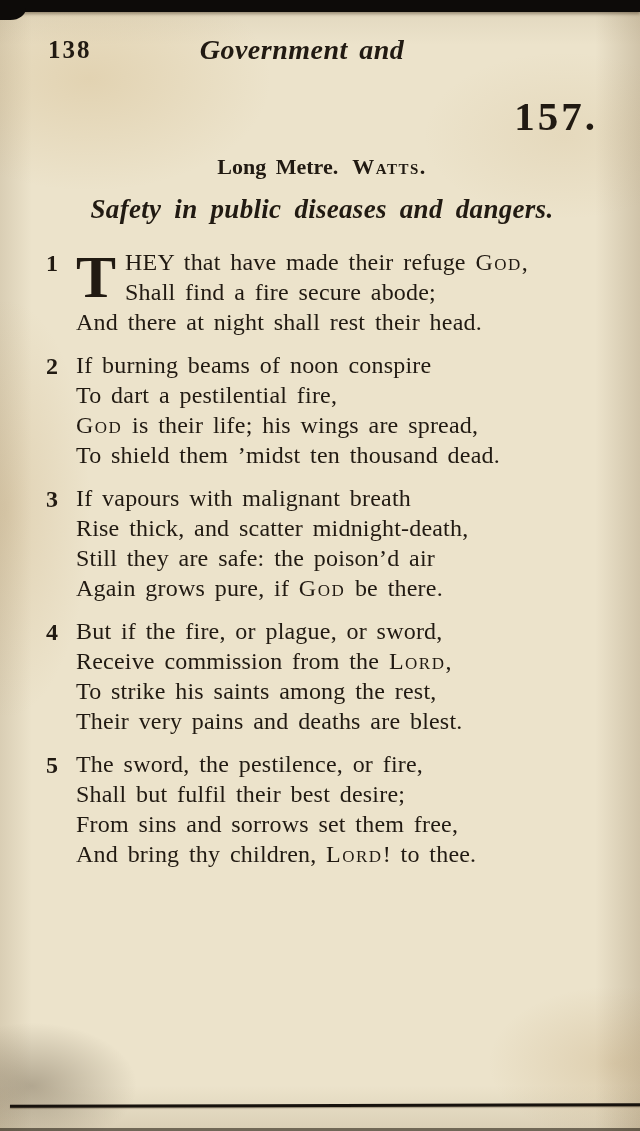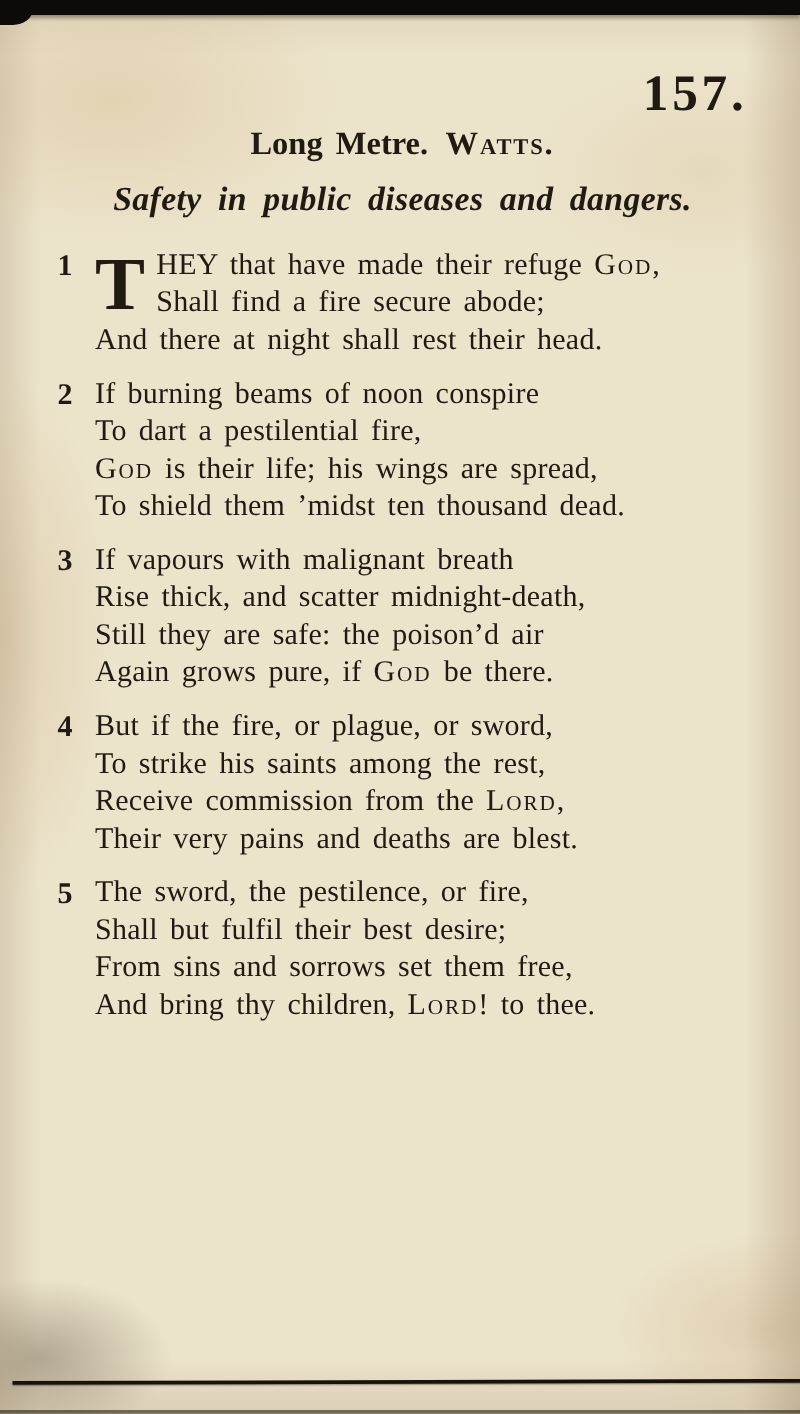--- a/index.html
+++ b/index.html
@@ -49,22 +49,22 @@
     position:absolute;left:0;right:40px;top:0;text-align:center;
     font-size:28px;font-style:italic;font-weight:bold;letter-spacing:0.5px;
     word-spacing:4px;
   }
 
   .hymn-number{
     text-align:right;margin-top:20px;
     font-size:41px;font-weight:bold;letter-spacing:3px;
   }
   .meter-line{
-    text-align:center;margin-top:2px;
-    font-size:26px;font-weight:bold;word-spacing:4px;
+    text-align:center;margin-top:14px;
+    font-size:22px;font-weight:bold;word-spacing:4px;
   }
   .meter-line .author{margin-left:14px;}
   .sc{font-variant:small-caps;letter-spacing:1.5px;}
   .hymn-title{
     text-align:center;margin-top:14px;
     font-size:27px;font-style:italic;font-weight:bold;
     word-spacing:6px;letter-spacing:0.3px;
   }
 
   .verses{margin-top:22px;}
@@ -88,20 +88,24 @@
   .clearfloat{clear:left;}
 </style>
 </head>
 <body>
 
 <div class="scan">
   <div class="edge-top"></div>
 
   <div class="content">
 
+    <div class="header-row">
+      <span class="pagenum">138</span>
+      <span class="running">Government and</span>
+    </div>
 
     <div class="hymn-number">157.</div>
 
     <div class="meter-line">
       <span>Long Metre.</span><span class="sc author">Watts.</span>
     </div>
 
     <div class="hymn-title">Safety in public diseases and dangers.</div>
 
     <div class="verses">
@@ -133,22 +137,22 @@
           <div class="line">Rise thick, and scatter midnight-death,</div>
           <div class="line">Still they are safe: the poison’d air</div>
           <div class="line">Again grows pure, if <span class="sc">God</span> be there.</div>
         </div>
       </div>
 
       <div class="verse">
         <div class="vnum">4</div>
         <div class="vlines">
           <div class="line">But if the fire, or plague, or sword,</div>
+          <div class="line">Receive commission from the <span class="sc">Lord</span>,</div>
           <div class="line">To strike his saints among the rest,</div>
-          <div class="line">Receive commission from the <span class="sc">Lord</span>,</div>
           <div class="line">Their very pains and deaths are blest.</div>
         </div>
       </div>
 
       <div class="verse">
         <div class="vnum">5</div>
         <div class="vlines">
           <div class="line">The sword, the pestilence, or fire,</div>
           <div class="line">Shall but fulfil their best desire;</div>
           <div class="line">From sins and sorrows set them free,</div>

